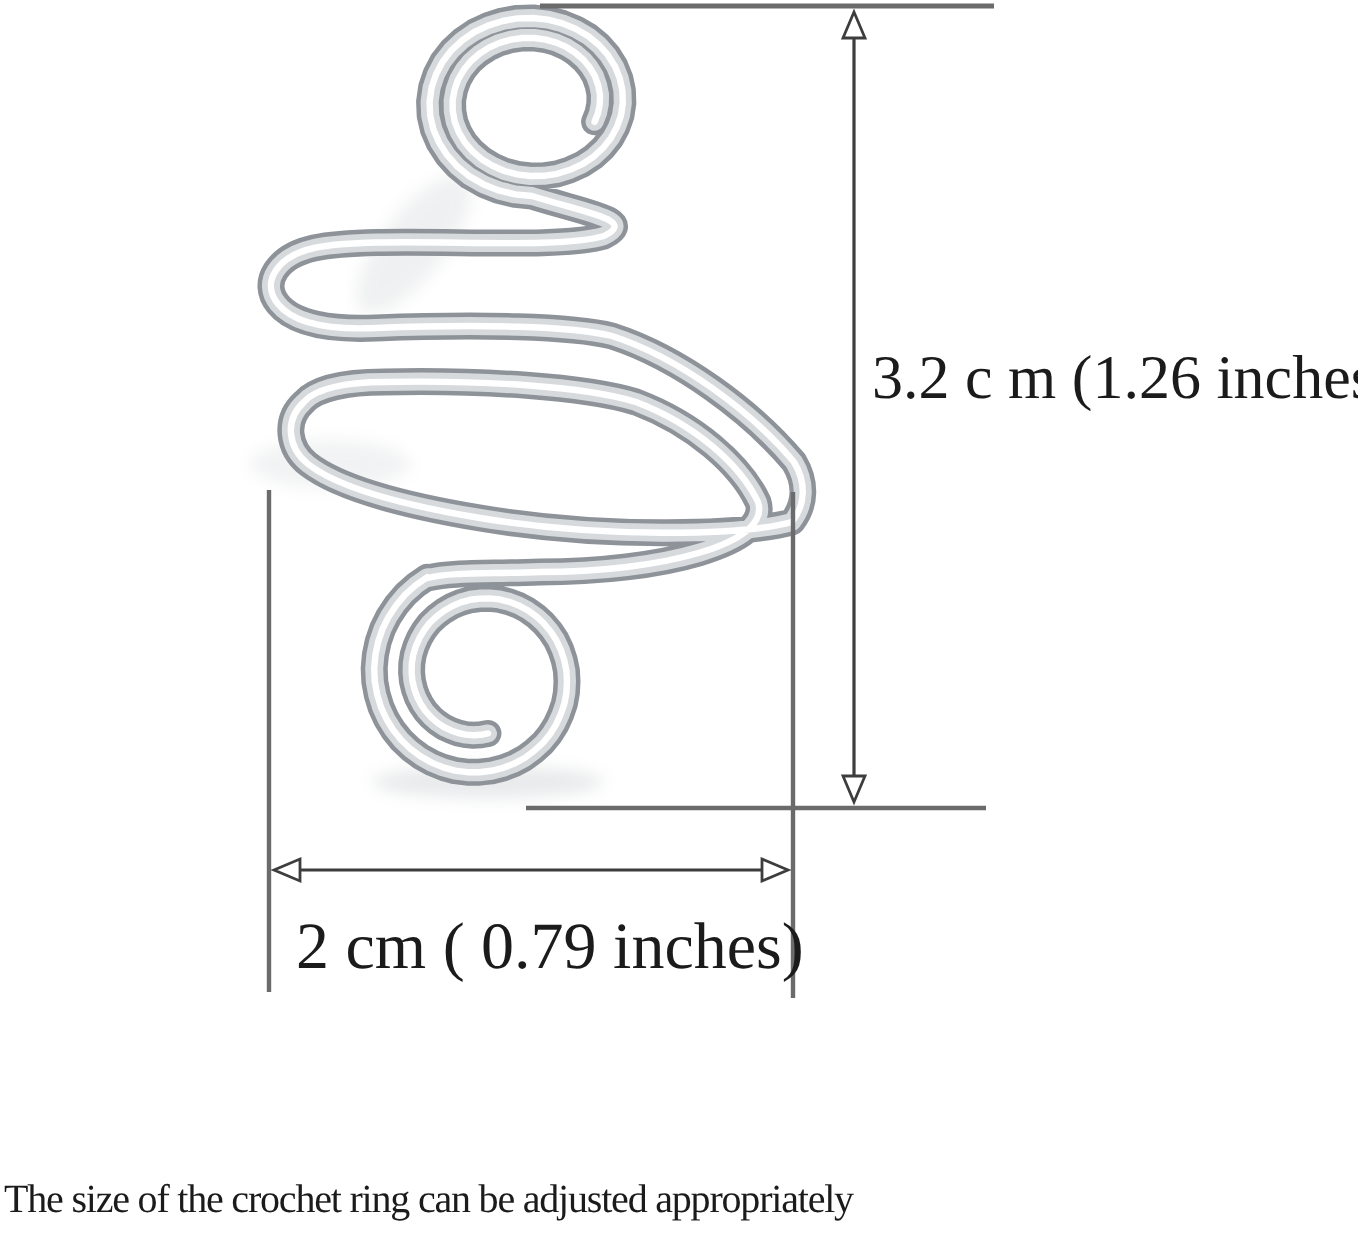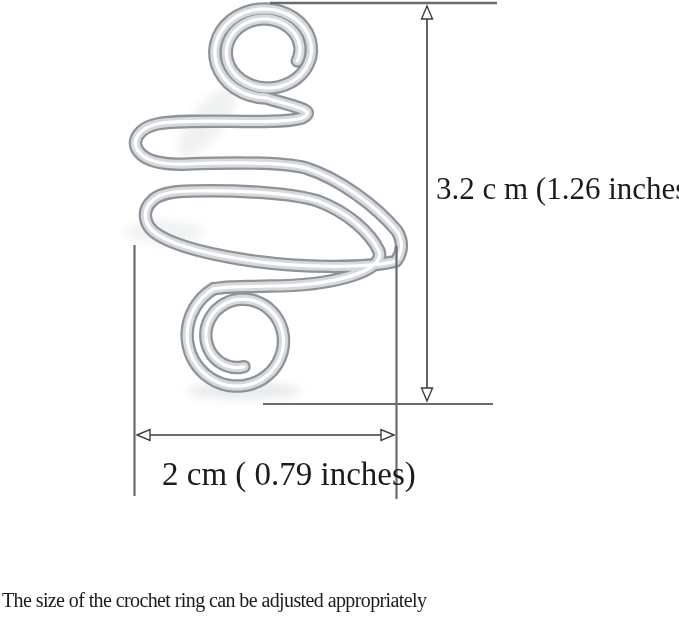--- a/index.html
+++ b/index.html
@@ -3,21 +3,21 @@
 <meta charset="utf-8">
 <style>
   html,body{margin:0;padding:0;background:#ffffff;}
   #stage{
     position:relative;width:679px;height:628px;background:#ffffff;overflow:hidden;
     font-family:"Liberation Serif", serif;color:#1b1b1b;
   }
   #ring-svg{position:absolute;left:0;top:0;}
   .dim-label{position:absolute;white-space:nowrap;color:#1b1b1b;}
   #height-label{left:436px;top:171px;font-size:31px;}
-  #width-label{left:162px;top:456px;font-size:33px;}
+  #width-label{left:148px;top:456px;font-size:33px;}
   #caption{left:2px;top:589px;font-size:20px;letter-spacing:-0.6px;}
 </style>
 </head>
 <body>
 
 <div id="stage">
 
   <svg id="ring-svg" width="679" height="628" viewBox="0 0 679 628">
     <defs>
       <filter id="soft" x="-60%" y="-60%" width="220%" height="220%">

